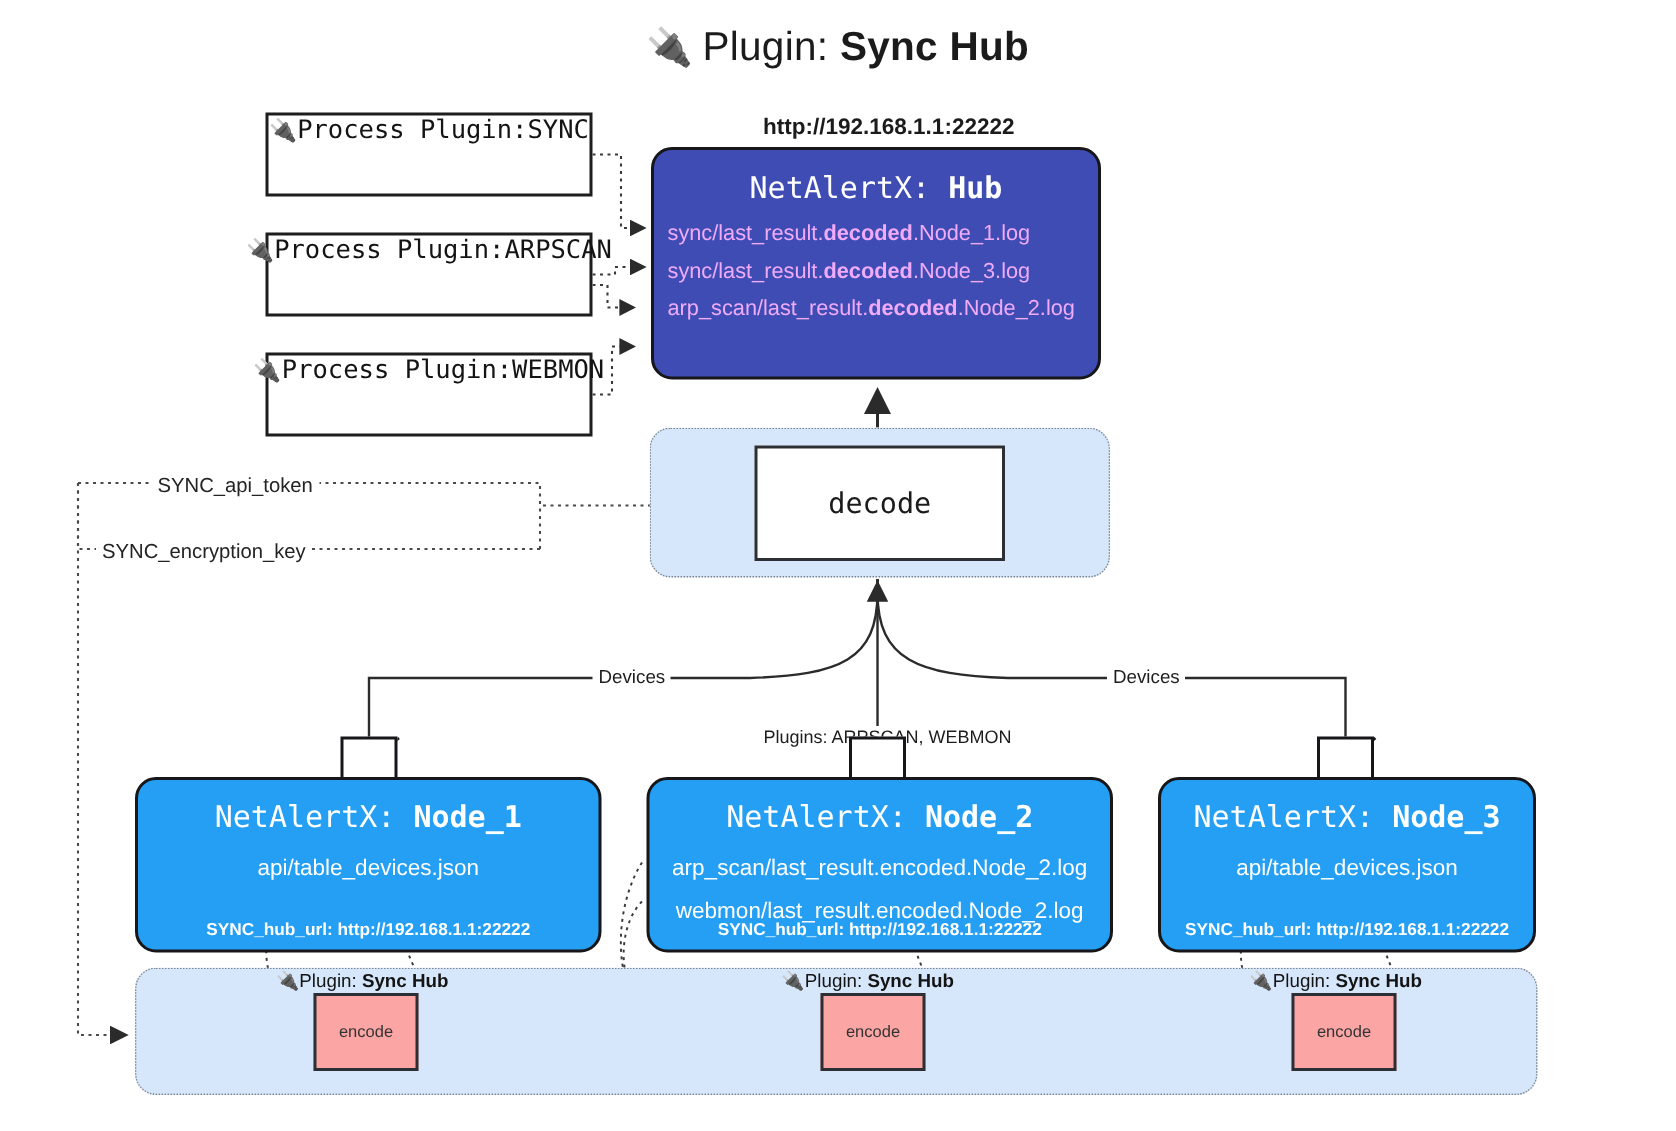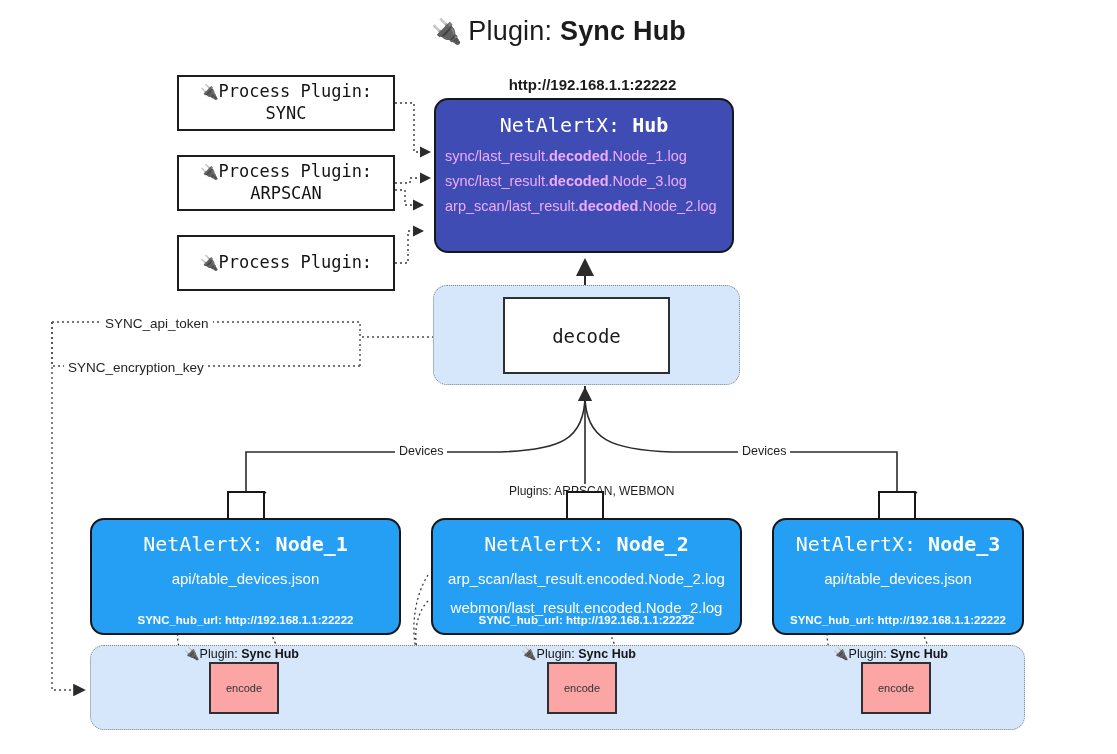--- a/index.html
+++ b/index.html
@@ -29,21 +29,21 @@
   .title .strong{font-weight:bold;}
 
   
   .procbox{
     border:2px solid #1d1d1d;
     background:#ffffff;
     font-family:"DejaVu Sans Mono","Liberation Mono",monospace;
     font-size:17px;
     color:#141414;
     text-align:center;
-    display:flex;flex-direction:column;justify-content:center;
+    display:flex;justify-content:center;
     line-height:1.28;
     left:177px;width:218px;height:56px;
   }
   .procbox .l1{white-space:nowrap;}
   .procbox .plug{font-family:"DejaVu Sans",sans-serif;font-size:15px;}
   #proc-sync{top:75px;}
   #proc-arp{top:155px;}
   #proc-web{top:235px;}
 
   
@@ -226,20 +226,21 @@
   <div class="abs procbox" id="proc-sync">
     <div class="l1"><span class="plug">🔌</span><span>Process Plugin:</span></div>
     <div>SYNC</div>
   </div>
   <div class="abs procbox" id="proc-arp">
     <div class="l1"><span class="plug">🔌</span><span>Process Plugin:</span></div>
     <div>ARPSCAN</div>
   </div>
   <div class="abs procbox" id="proc-web">
     <div class="l1"><span class="plug">🔌</span><span>Process Plugin:</span></div>
+    <div>WEBMON</div>
   </div>
 
   <div class="abs hub-url">http://192.168.1.1:22222</div>
   <div class="abs" id="hub">
     <div class="hub-title"><span>NetAlertX: </span><b>Hub</b></div>
     <div class="hublines">
       <div class="hubline"><span>sync/last_result.</span><b>decoded</b><span>.Node_1.log</span></div>
       <div class="hubline"><span>sync/last_result.</span><b>decoded</b><span>.Node_3.log</span></div>
       <div class="hubline"><span>arp_scan/last_result.</span><b>decoded</b><span>.Node_2.log</span></div>
     </div>

